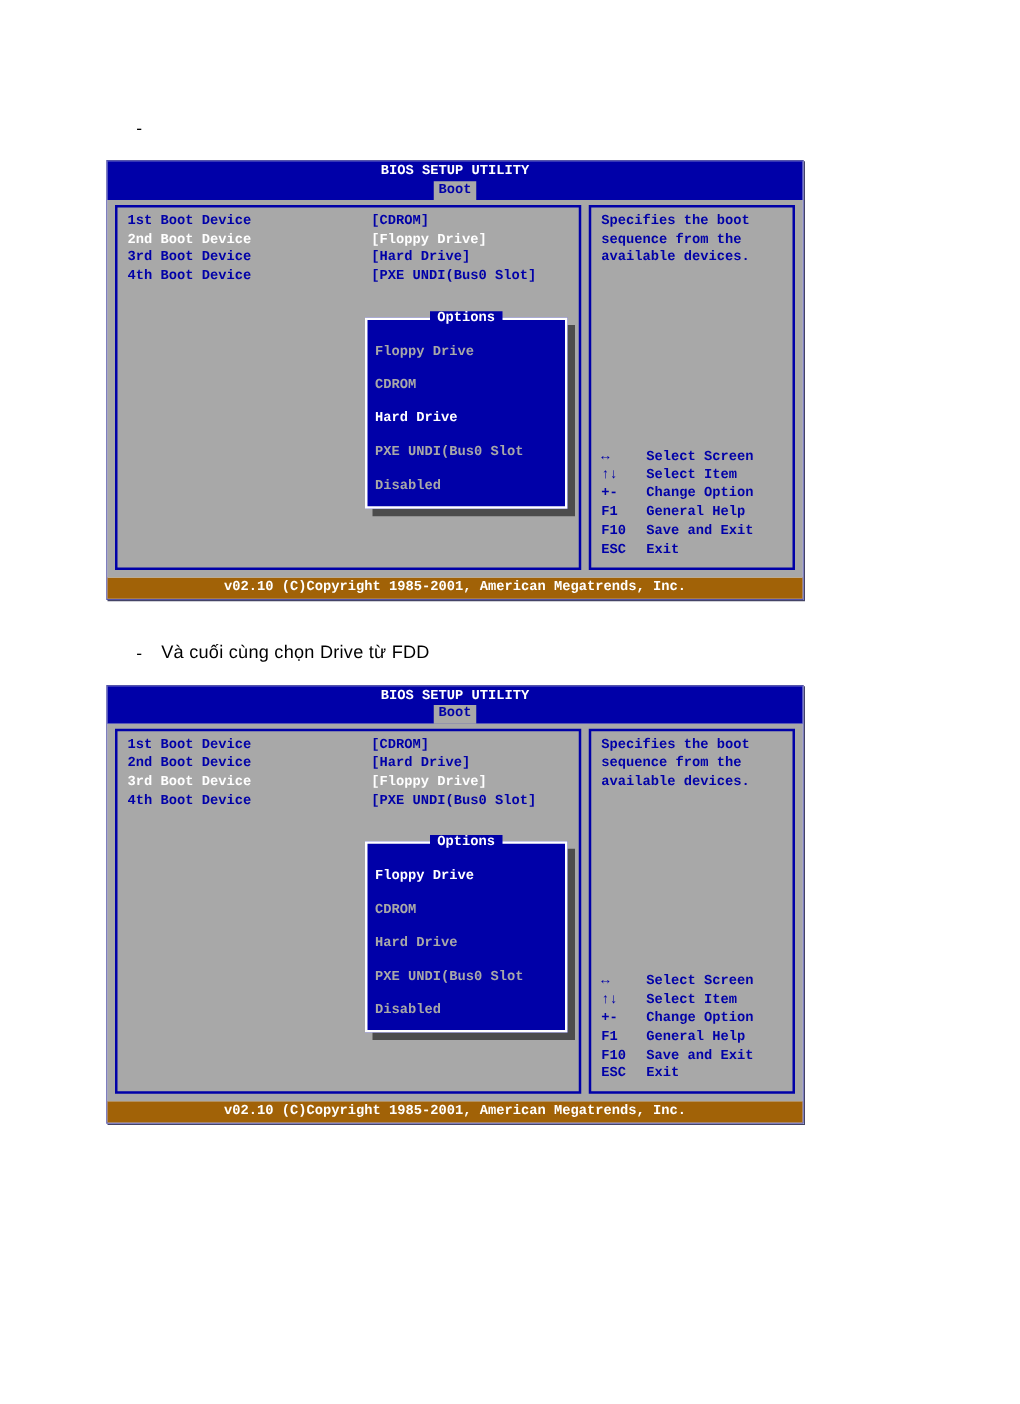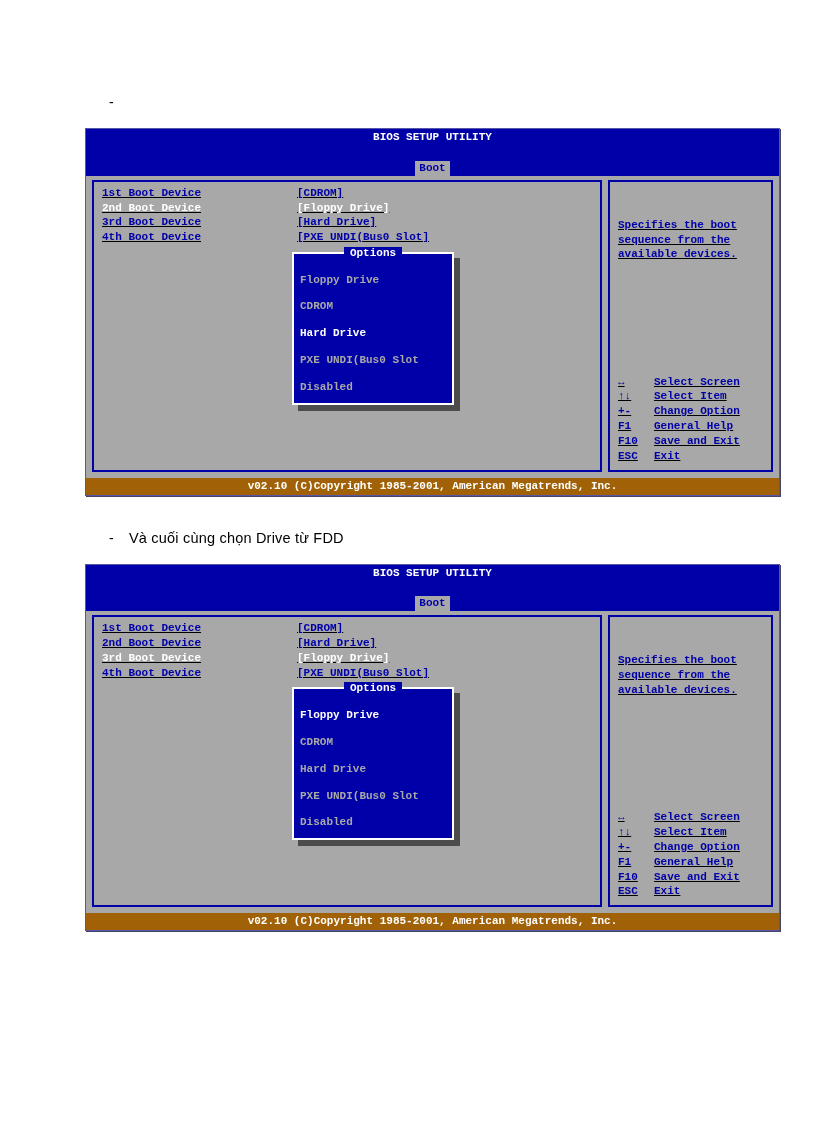--- a/index.html
+++ b/index.html
@@ -20,53 +20,52 @@
   .bullet {
     width: 20px;
     font-size: 14px;
   }
   .caption {
     font-size: 14.5px;
     letter-spacing: 0.2px;
   }
 
   .bios {
-    width: 695px;
+    width: 558px;
     margin-left: 0;
     font-family: "Courier New", monospace;
     font-size: 11px;
     font-weight: bold;
     line-height: 1.35;
     border: 1px solid #5555aa;
     box-shadow: 1px 1px 0 #444466;
   }
   .bios-header {
     background: #0000a8;
     color: #fff;
     text-align: center;
     font-weight: bold;
     padding: 1px 0 0 0;
   }
   .bios-tab {
     background: #a8a8a8;
     color: #0000a8;
     display: inline-block;
     padding: 0 4px;
-    margin-top: 16px;
+    margin-top: 0;
     font-weight: bold;
   }
   .bios-body {
     background: #a8a8a8;
     padding: 4px 6px 6px 6px;
     position: relative;
   }
   .bios-panels {
     display: flex;
     gap: 6px;
-    text-decoration: underline;
   }
   .panel {
     border: 2px solid #0000a8;
     padding: 4px 6px 6px 8px;
     position: relative;
   }
   .panel-left {
     flex: 1;
     min-height: 292px;
   }
@@ -84,42 +83,42 @@
   }
   .boot-row.sel {
     color: #ffffff;
   }
   .boot-key { width: 195px; }
   .boot-val { flex: 1; }
 
   .options-box {
     position: absolute;
     left: 198px;
-    top: 70px;
+    top: 88px;
     width: 162px;
     background: #0000a8;
     border: 2px solid #ffffff;
     color: #a8a8a8;
     padding: 0 6px 8px 6px;
     box-shadow: 6px 6px 0 rgba(0,0,0,0.55);
     font-weight: bold;
   }
   .options-title {
     color: #ffffff;
     text-align: center;
     margin-top: -8px;
   }
   .options-title span {
     background: #0000a8;
     padding: 0 6px;
   }
   .opt { color: #a8a8a8; margin-top: 12px; }
   .opt.sel { color: #ffffff; }
 
-  .help-text { color: #0000a8; margin-top: 32px; }
+  .help-text { color: #0000a8; }
   .keys { }
   .key-row { display: flex; white-space: pre; }
   .key-col1 { width: 36px; }
 
   .bios-footer {
     background: #a16207;
     color: #ffffff;
     text-align: center;
     padding: 1px 0;
     font-weight: bold;

